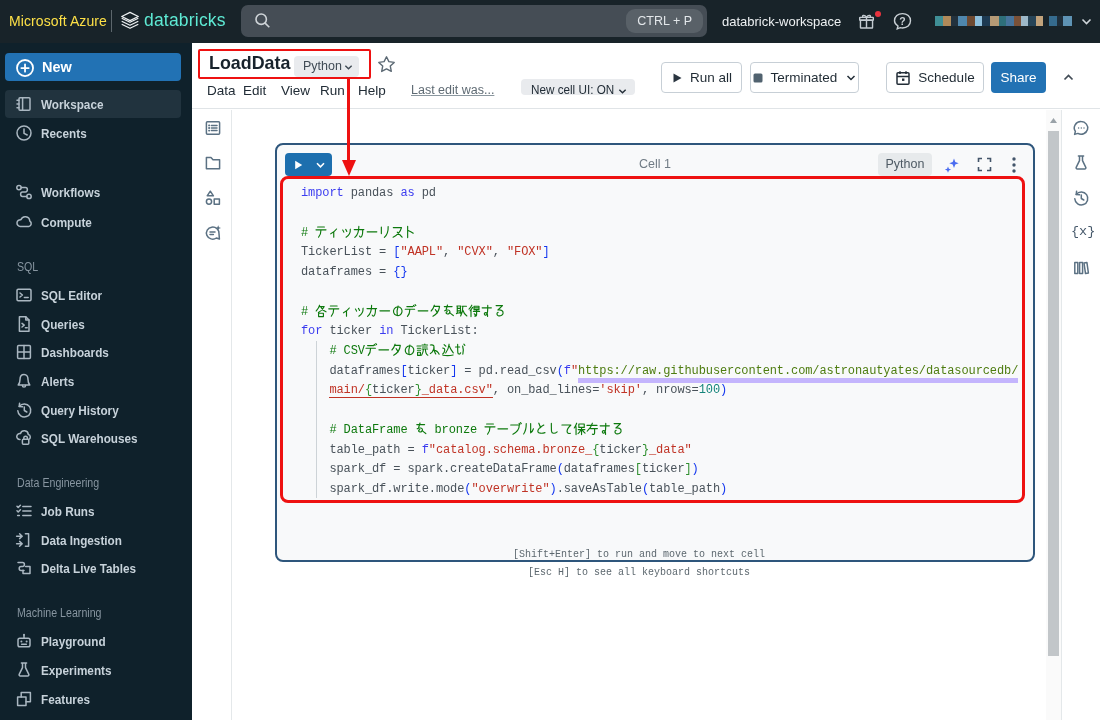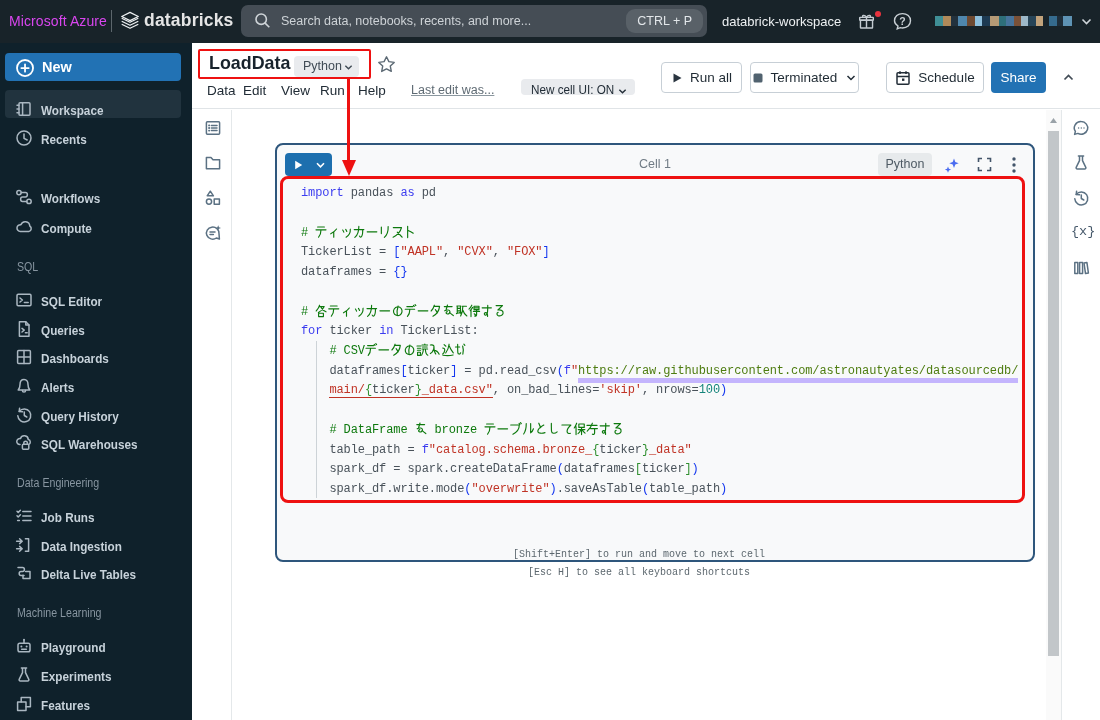--- a/index.html
+++ b/index.html
@@ -1,36 +1,36 @@
 <!DOCTYPE html>
 <html><head><meta charset="utf-8"><style>
 *{margin:0;padding:0;box-sizing:border-box}
 html,body{width:1100px;height:720px;overflow:hidden}
 body{font-family:"Liberation Sans",sans-serif;background:#fff;position:relative}
 svg{display:block}
 
 #topbar{position:absolute;left:0;top:0;width:1100px;height:43px;background:#182329;color:#fff}
-#msazure{position:absolute;left:9px;top:13px;font-size:14px;color:#d946ef;letter-spacing:.1px}
+#msazure{position:absolute;left:9px;top:13px;font-size:14px;color:#fde047;letter-spacing:.1px}
 #tsep{position:absolute;left:111px;top:10px;width:1px;height:22px;background:#5c666c}
 #dblogo{position:absolute;left:120px;top:11px}
-#dbword{position:absolute;left:144px;top:10px;font-size:17.5px;font-weight:bold;color:#e5e5e5;letter-spacing:.2px}
+#dbword{position:absolute;left:144px;top:10px;font-size:17.5px;font-weight:normal;color:#5eead4;letter-spacing:.2px}
 #search{position:absolute;left:241px;top:5px;width:466px;height:32px;background:#454d55;border-radius:7px}
 #search .mag{position:absolute;left:13px;top:7px}
 #search .ph{position:absolute;left:40px;top:9px;font-size:12.5px;color:#ced3d7}
 #ctrlp{position:absolute;right:4px;top:4px;height:24px;padding:0 11px;background:#596168;border-radius:9px;font-size:12.5px;color:#e3e7ea;line-height:24px}
 #wsname{position:absolute;left:722px;top:14px;font-size:13px;color:#eef1f3}
 #gift{position:absolute;left:858px;top:13px;color:#c3cbd1}
 #gdot{position:absolute;left:875px;top:11px;width:6px;height:6px;border-radius:50%;background:#e8333e}
 #helpb{position:absolute;left:892px;top:11px;color:#c9d0d5}
 #redact{position:absolute;left:935px;top:16px;height:10px;display:flex}
 #redact div{height:10px}
 #chevtop{position:absolute;left:1081px;top:16px;color:#cfd5d9}
 
 #sidebar{position:absolute;left:0;top:43px;width:192px;height:677px;background:#0f212b;color:#c7d2da}
-.sitem{position:absolute;left:5px;width:176px;height:28px;border-radius:4px;display:flex;align-items:flex-end;font-size:13.5px;font-weight:bold;color:#c7d2da}
+.sitem{position:absolute;left:5px;width:176px;height:28px;border-radius:4px;display:flex;align-items:center;font-size:13.5px;font-weight:bold;color:#c7d2da}
 .sitem .ic{width:18px;height:18px;margin-left:10px;margin-right:8px;flex:none;color:#aab7c1}
 .lbl{display:inline-block;transform:scaleX(0.87);transform-origin:0 50%;white-space:nowrap}
 .shead{position:absolute;left:17px;font-size:12.5px;color:#8795a0;font-weight:normal}
 .shead .lbl{transform:scaleX(0.85)}
 #newbtn{position:absolute;left:5px;top:10px;width:176px;height:28px;background:#2272b4;border-radius:4px;display:flex;align-items:center;color:#fff;font-size:14.5px;font-weight:bold}
 #newbtn .ic{width:19px;height:19px;margin-left:10px;margin-right:8px;color:#fff}
 #wsitem{background:#21333e}
 
 #mainhd{position:absolute;left:192px;top:43px;width:908px;height:66px;background:#fff;border-bottom:1px solid #e0e4e7}
 #nbtitle{position:absolute;left:209px;top:52px;font-size:19px;font-weight:bold;color:#18232c;transform:scaleX(0.94);transform-origin:0 50%}
@@ -91,21 +91,20 @@
       <path d="M1.7 7.2 L10 11.3 18.3 7.2"></path>
       <path d="M1.7 10.2 L10 14.3 18.3 10.2"></path>
       <path d="M1.7 13.2 L10 17.3 18.3 13.2"></path>
     </svg>
   <div id="dbword">databricks</div>
   <div id="search">
     <svg class="mag" width="17" height="17" viewBox="0 0 17 17" fill="none" stroke="#cfd4d8" stroke-width="1.6">
         <circle cx="7.2" cy="7.2" r="5.2"></circle>
         <path d="M11.1 11.1 L15.3 15.3"></path>
       </svg>
-    <div class="ph">Search data, notebooks, recents, and more...</div>
     <div id="ctrlp">CTRL + P</div>
   </div>
   <div id="wsname">databrick-workspace</div>
   <svg id="gift" width="17" height="17" viewBox="0 0 18 18" fill="none" stroke="currentColor" stroke-width="1.5">
       <rect x="2.6" y="7.6" width="12.8" height="8.2" rx="0.5"></rect>
       <rect x="1.8" y="4.6" width="14.4" height="3" rx="0.5"></rect>
       <path d="M9 4.6 V15.8"></path>
       <path d="M9 4.4 C6.8 1.4 3.8 2.6 5.2 4.5 M9 4.4 C11.2 1.4 14.2 2.6 12.8 4.5"></path>
     </svg>
   <div id="gdot"></div>

